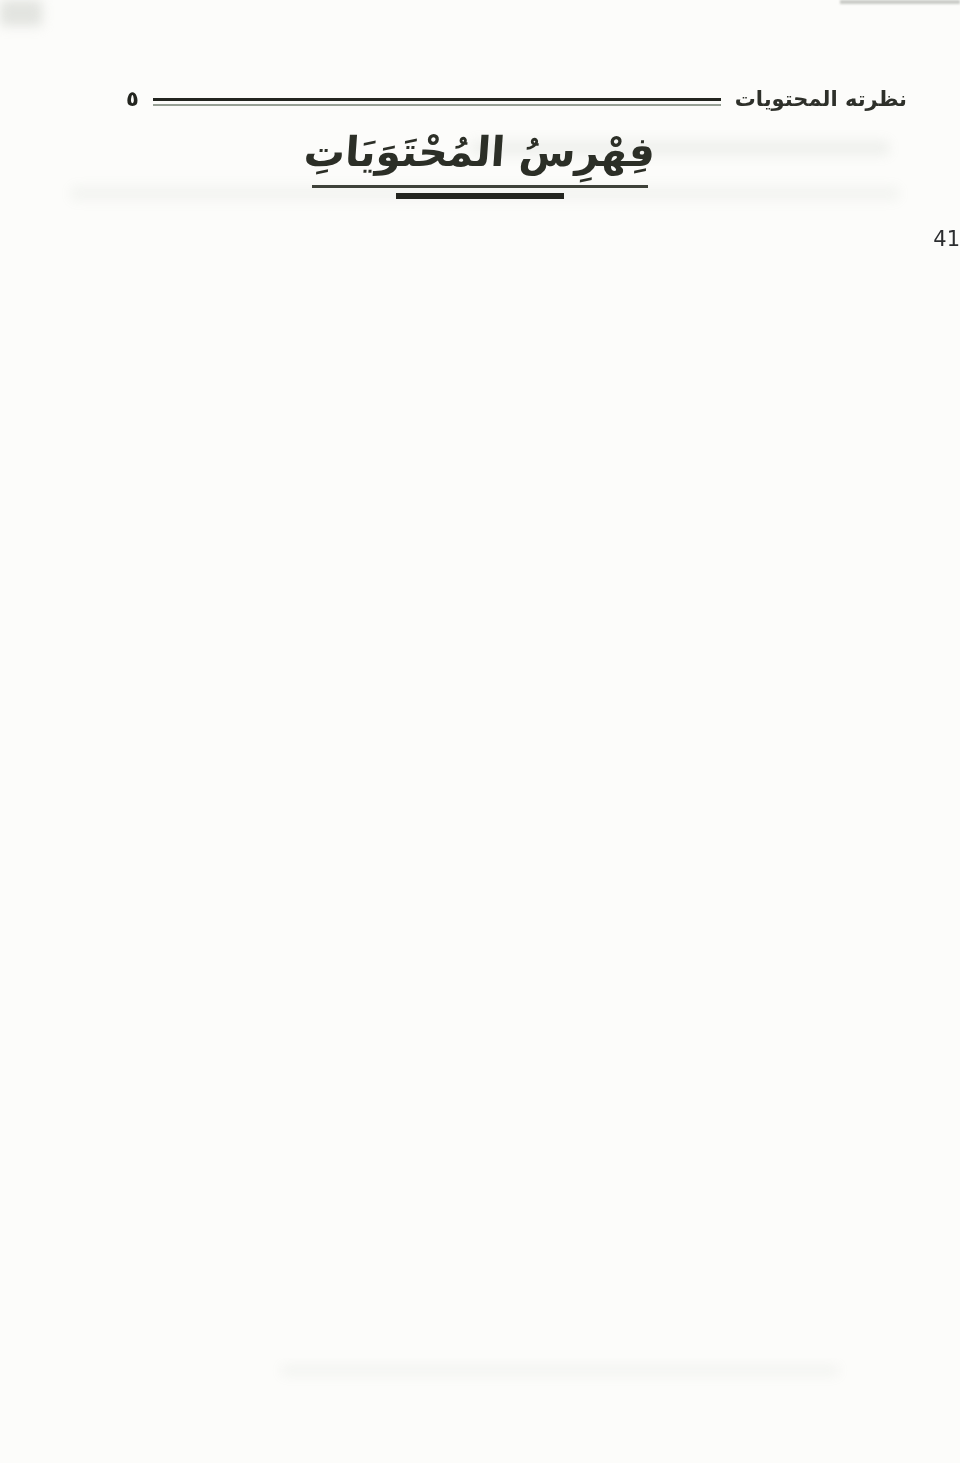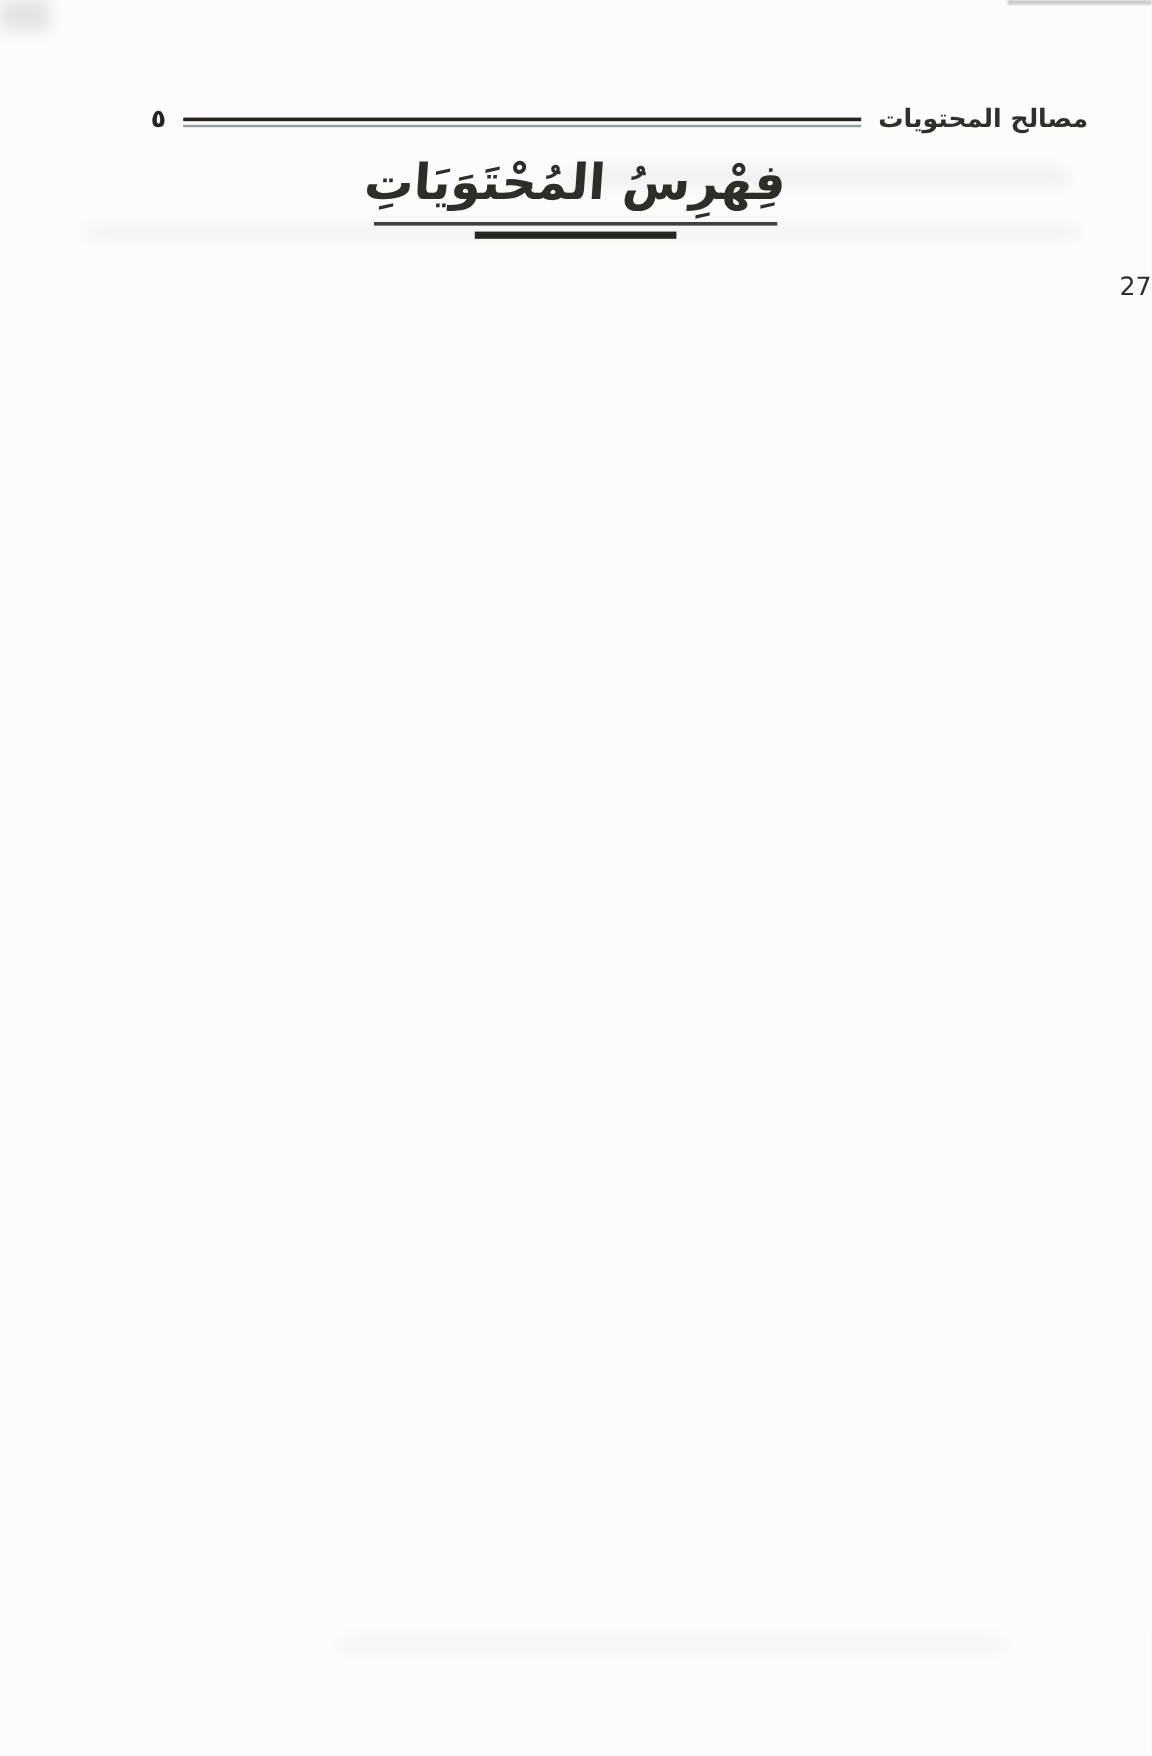--- a/index.html
+++ b/index.html
@@ -85,21 +85,21 @@
   <div class="edge-top-right"></div>
   <div class="edge-top-left"></div>
   <div class="ghost" style="top:140px; right:70px; width:420px; height:16px;"></div>
   <div class="ghost" style="top:186px; right:60px; width:830px; height:15px; opacity:.09;"></div>
   <div class="ghost" style="top:292px; right:90px; width:330px; height:15px; opacity:.11;"></div>
   <div class="ghost" style="top:350px; right:210px; width:240px; height:15px; opacity:.10;"></div>
   <div class="ghost" style="top:1364px; right:120px; width:560px; height:13px; opacity:.08;"></div>
   <div class="ghost-strip"></div>
 
   <div class="header">
-    <span class="header-title">مصالح المحتويات</span>
+    <span class="header-title">نظرته المحتويات</span>
     <span class="header-rule"></span>
     <span class="header-pagenum">٥</span>
   </div>
 
   <div class="title-block">
     <span class="main-title">فِهْرِسُ المُحْتَوَيَاتِ</span>
     <div class="title-underline-thin"></div>
     <div class="title-underline-thick"></div>
   </div>
 
@@ -204,16 +204,16 @@
     <span class="page">٥٩</span>
   </div>
       <div class="row item indent1">
     <span class="label">- تلامذته</span>
     <span class="dots"></span>
     <span class="page">٦١</span>
   </div>
       <div class="row item indent1">
     <span class="label">- مؤلفاته</span>
     <span class="dots"></span>
-    <span class="page">27</span>
+    <span class="page">41</span>
   </div>
     </div>
 </div>
 
 </body></html>

